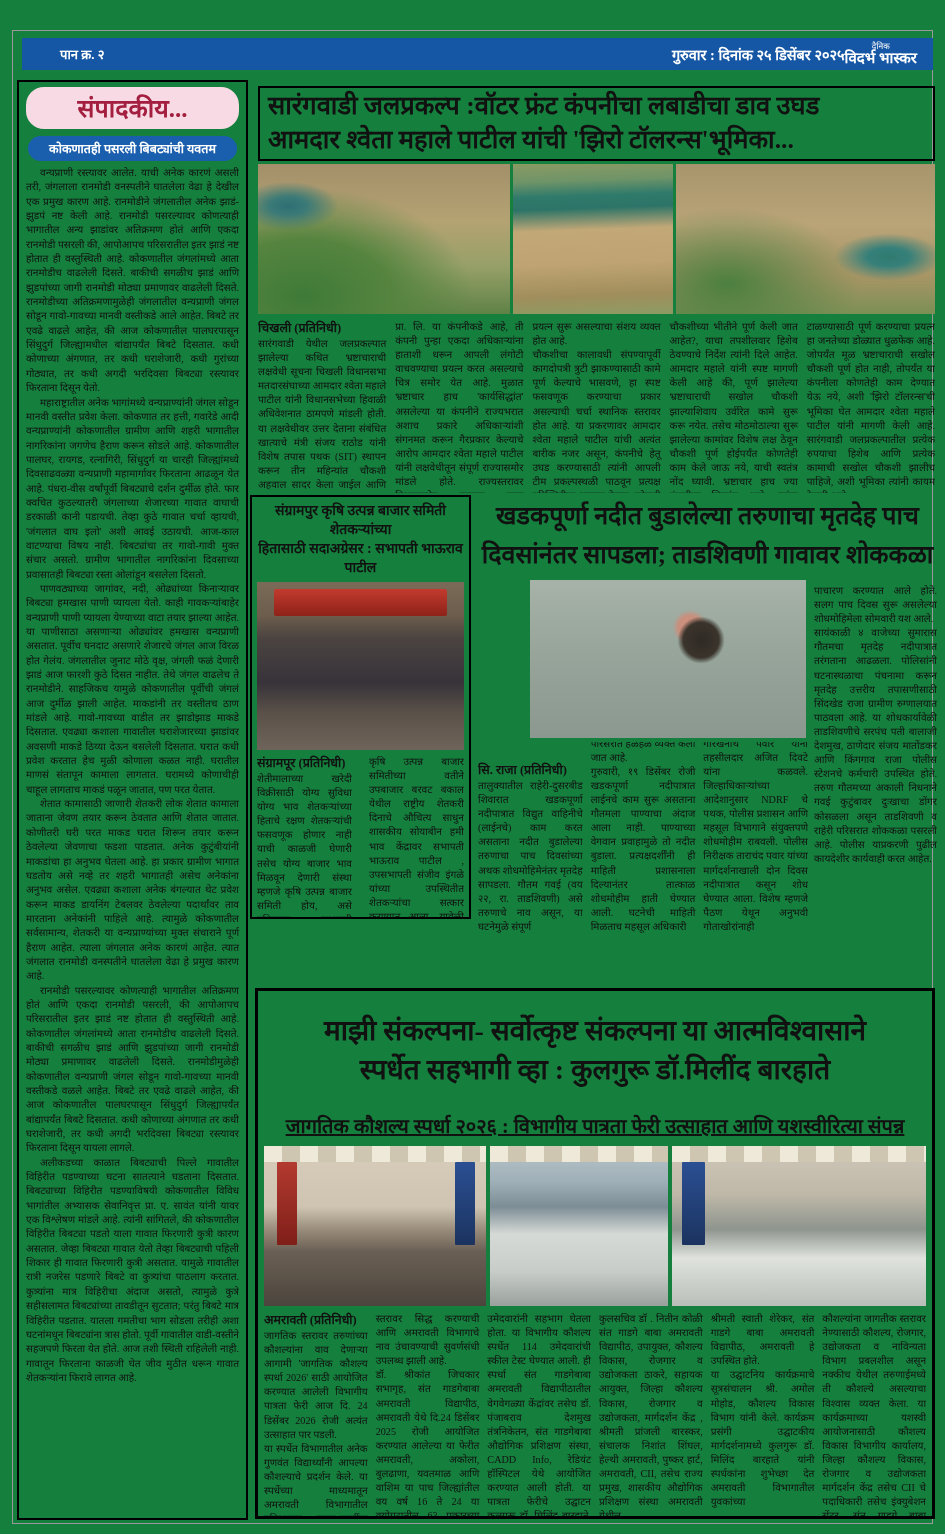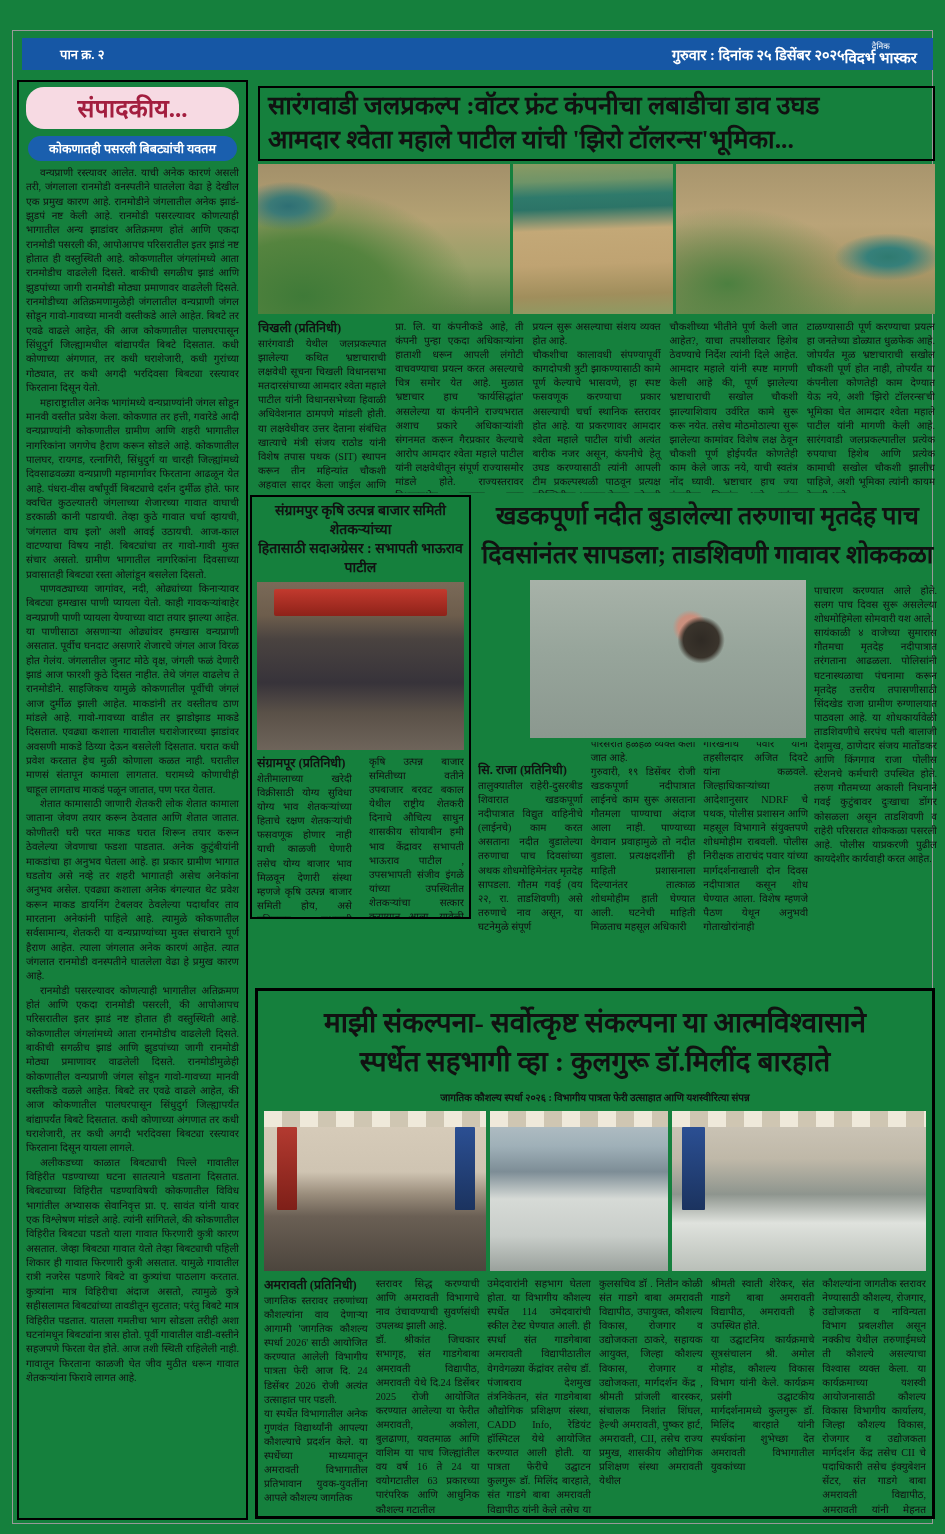--- a/index.html
+++ b/index.html
@@ -47,23 +47,23 @@
   
   .khad{position:absolute;left:478px;top:496px;width:459px;height:440px;}
   .khad-headline{font-size:25px;font-weight:bold;text-align:center;line-height:39px;}
   .khad-photo{position:absolute;left:52px;top:84px;width:276px;height:158px;}
   .khad-right{position:absolute;left:336px;top:88px;width:123px;height:350px;overflow:hidden;}
   .khad-cols{position:absolute;left:0;top:246px;width:330px;height:192px;display:flex;gap:8px;overflow:hidden;align-items:flex-end;}
   .khad-cols .c{flex:1;}
 
   
   .bottom-box{position:absolute;left:255px;top:988px;width:680px;height:531px;border:3px solid #000;
-              padding:12px 6px;box-sizing:border-box;overflow:hidden;}
+              padding:20px 6px;box-sizing:border-box;overflow:hidden;}
   .bot-headline{font-size:28px;font-weight:bold;text-align:center;line-height:39px;}
-  .bot-subhead{font-size:10px;font-weight:bold;text-align:center;margin-top:9px;}
+  .bot-subhead{font-size:20px;font-weight:bold;text-align:center;margin-top:23px;text-decoration:underline;}
   .bot-photos{display:flex;gap:4px;margin-top:7px;}
   .bot-photos .ph{height:160px;position:relative;overflow:hidden;}
   .bot-cols{display:flex;gap:8px;margin-top:6px;height:250px;overflow:hidden;}
   .bot-cols .c{flex:1;}
 
   
   .ph{background:#b7a678;}
   .ph-a1{background:radial-gradient(ellipse at 12% 28%,#2e6f74 0%,#3b7a77 6%,transparent 16%),
          radial-gradient(ellipse at 18% 88%,#3f7a38 0%,#55843f 30%,transparent 58%),
          linear-gradient(180deg,#a3906a 0%,#b4a273 38%,#97a068 68%,#5f8247 100%);}

